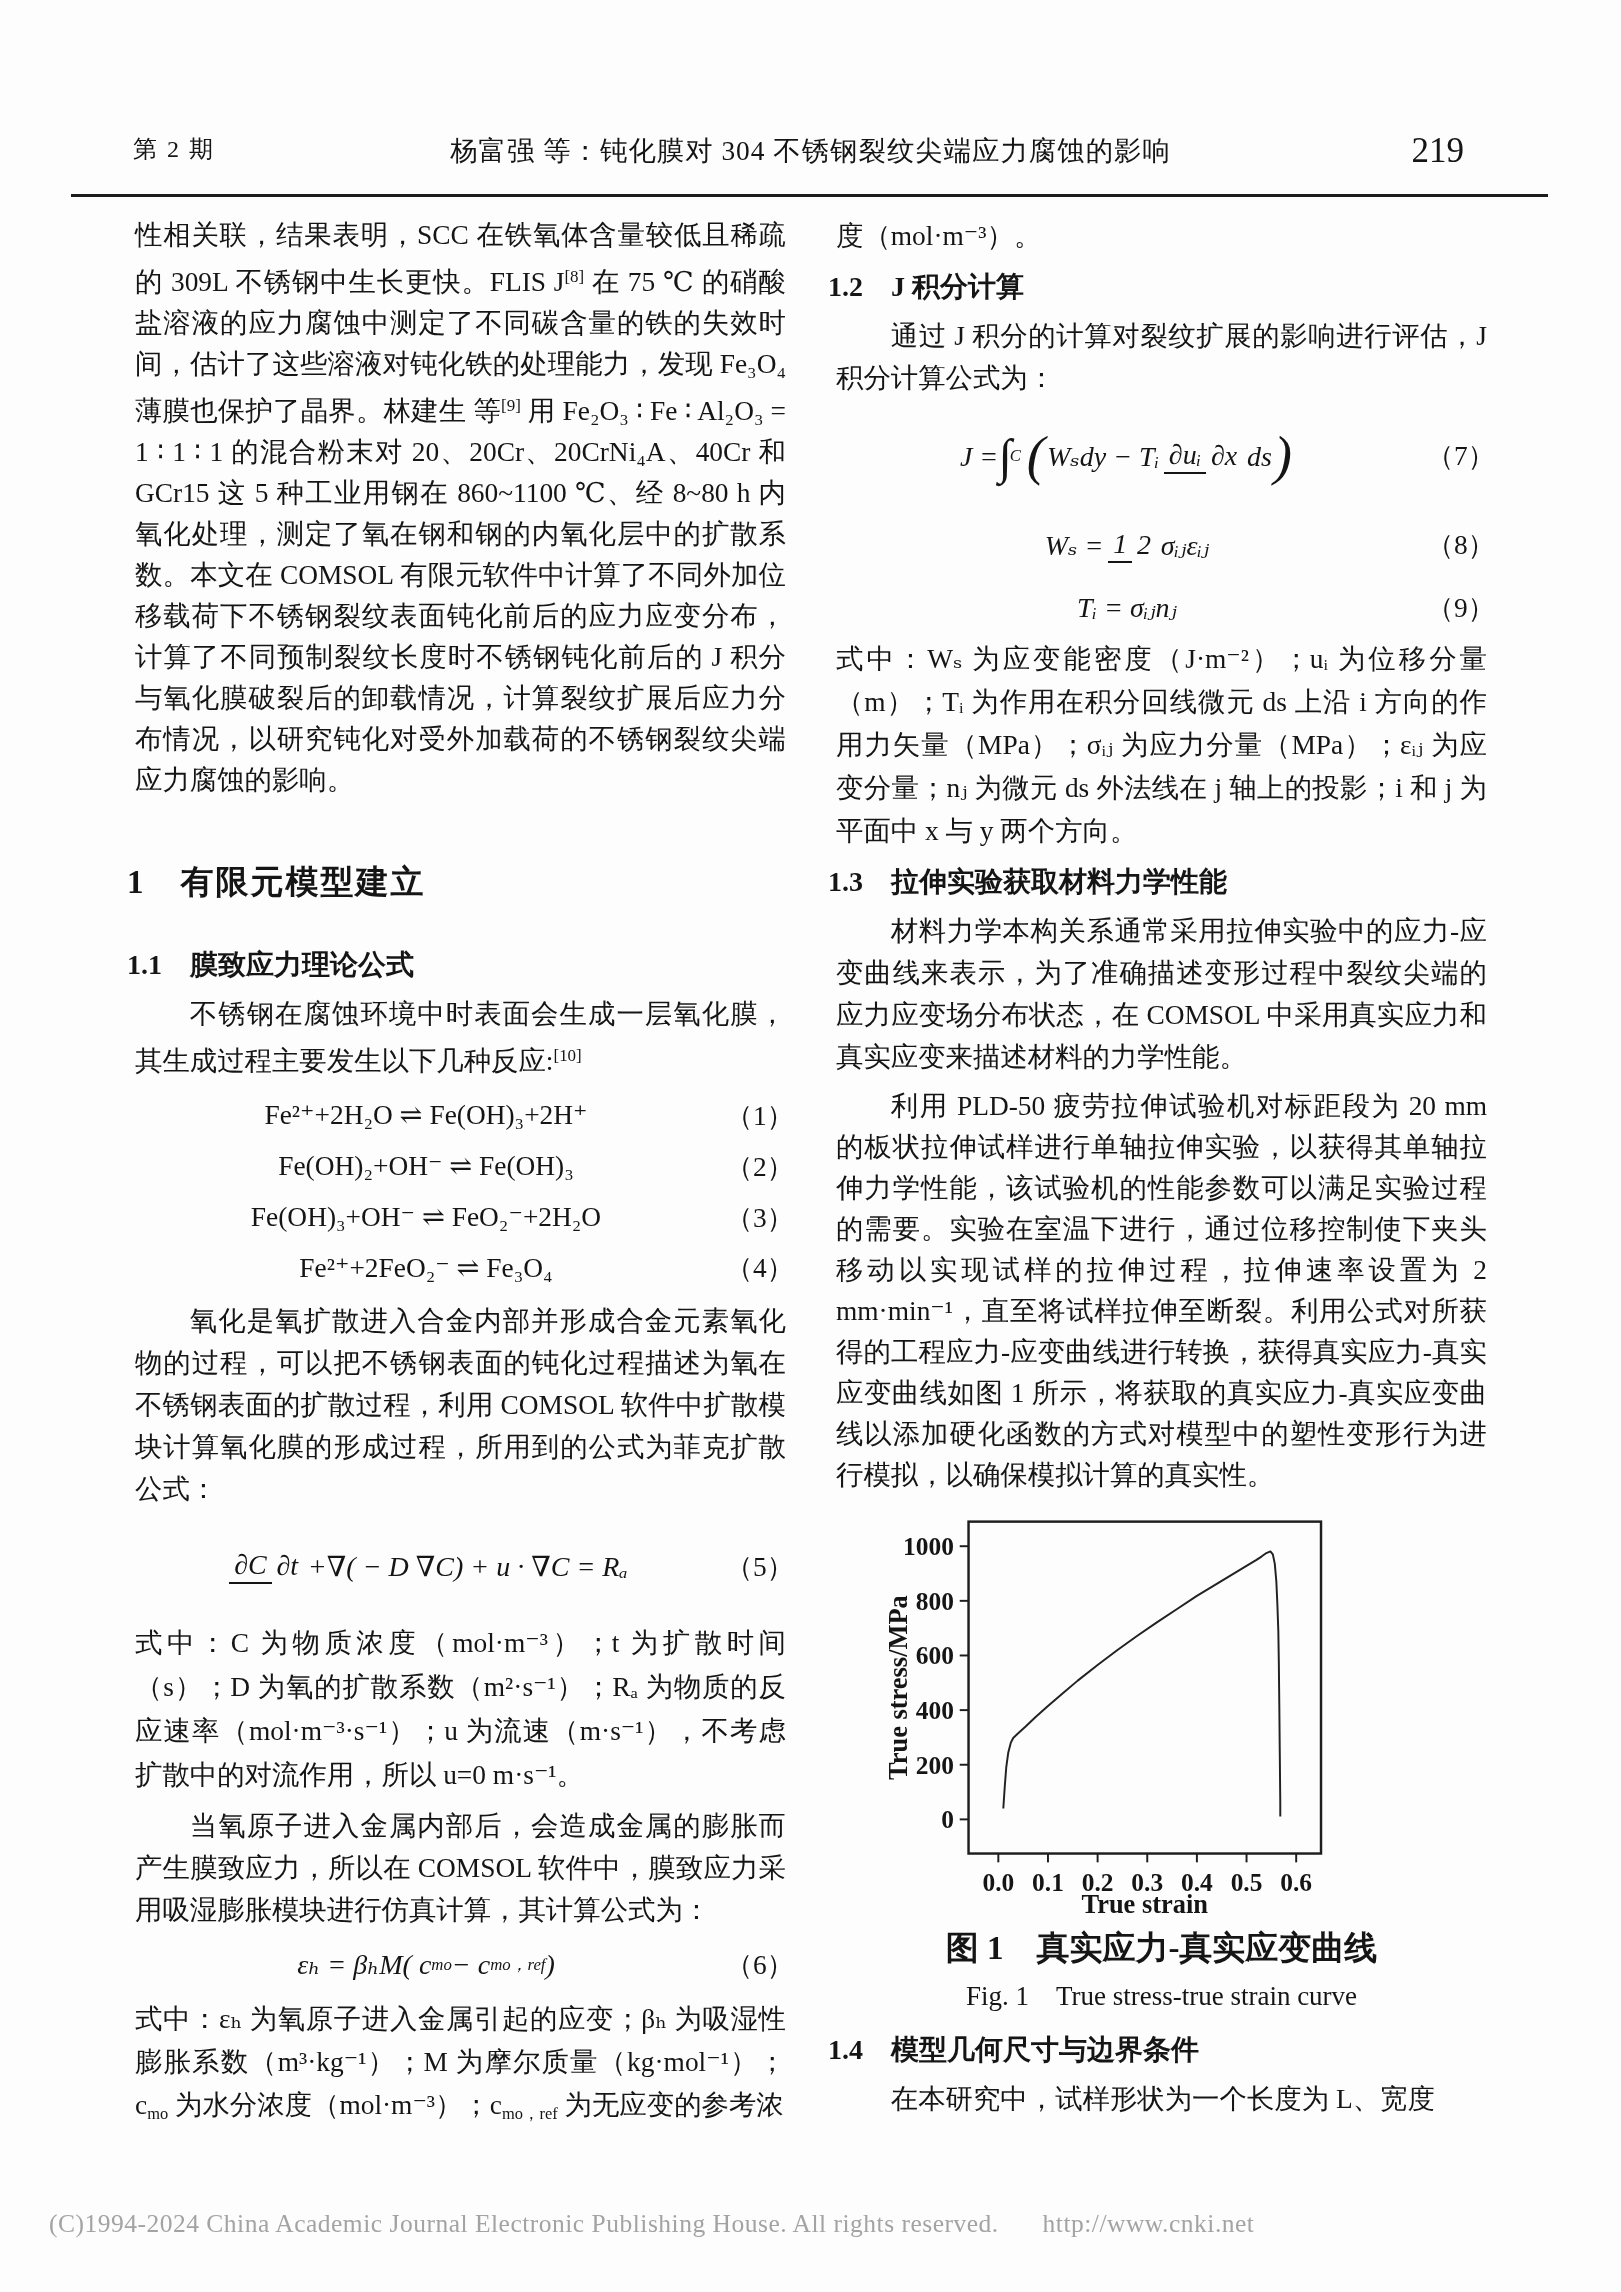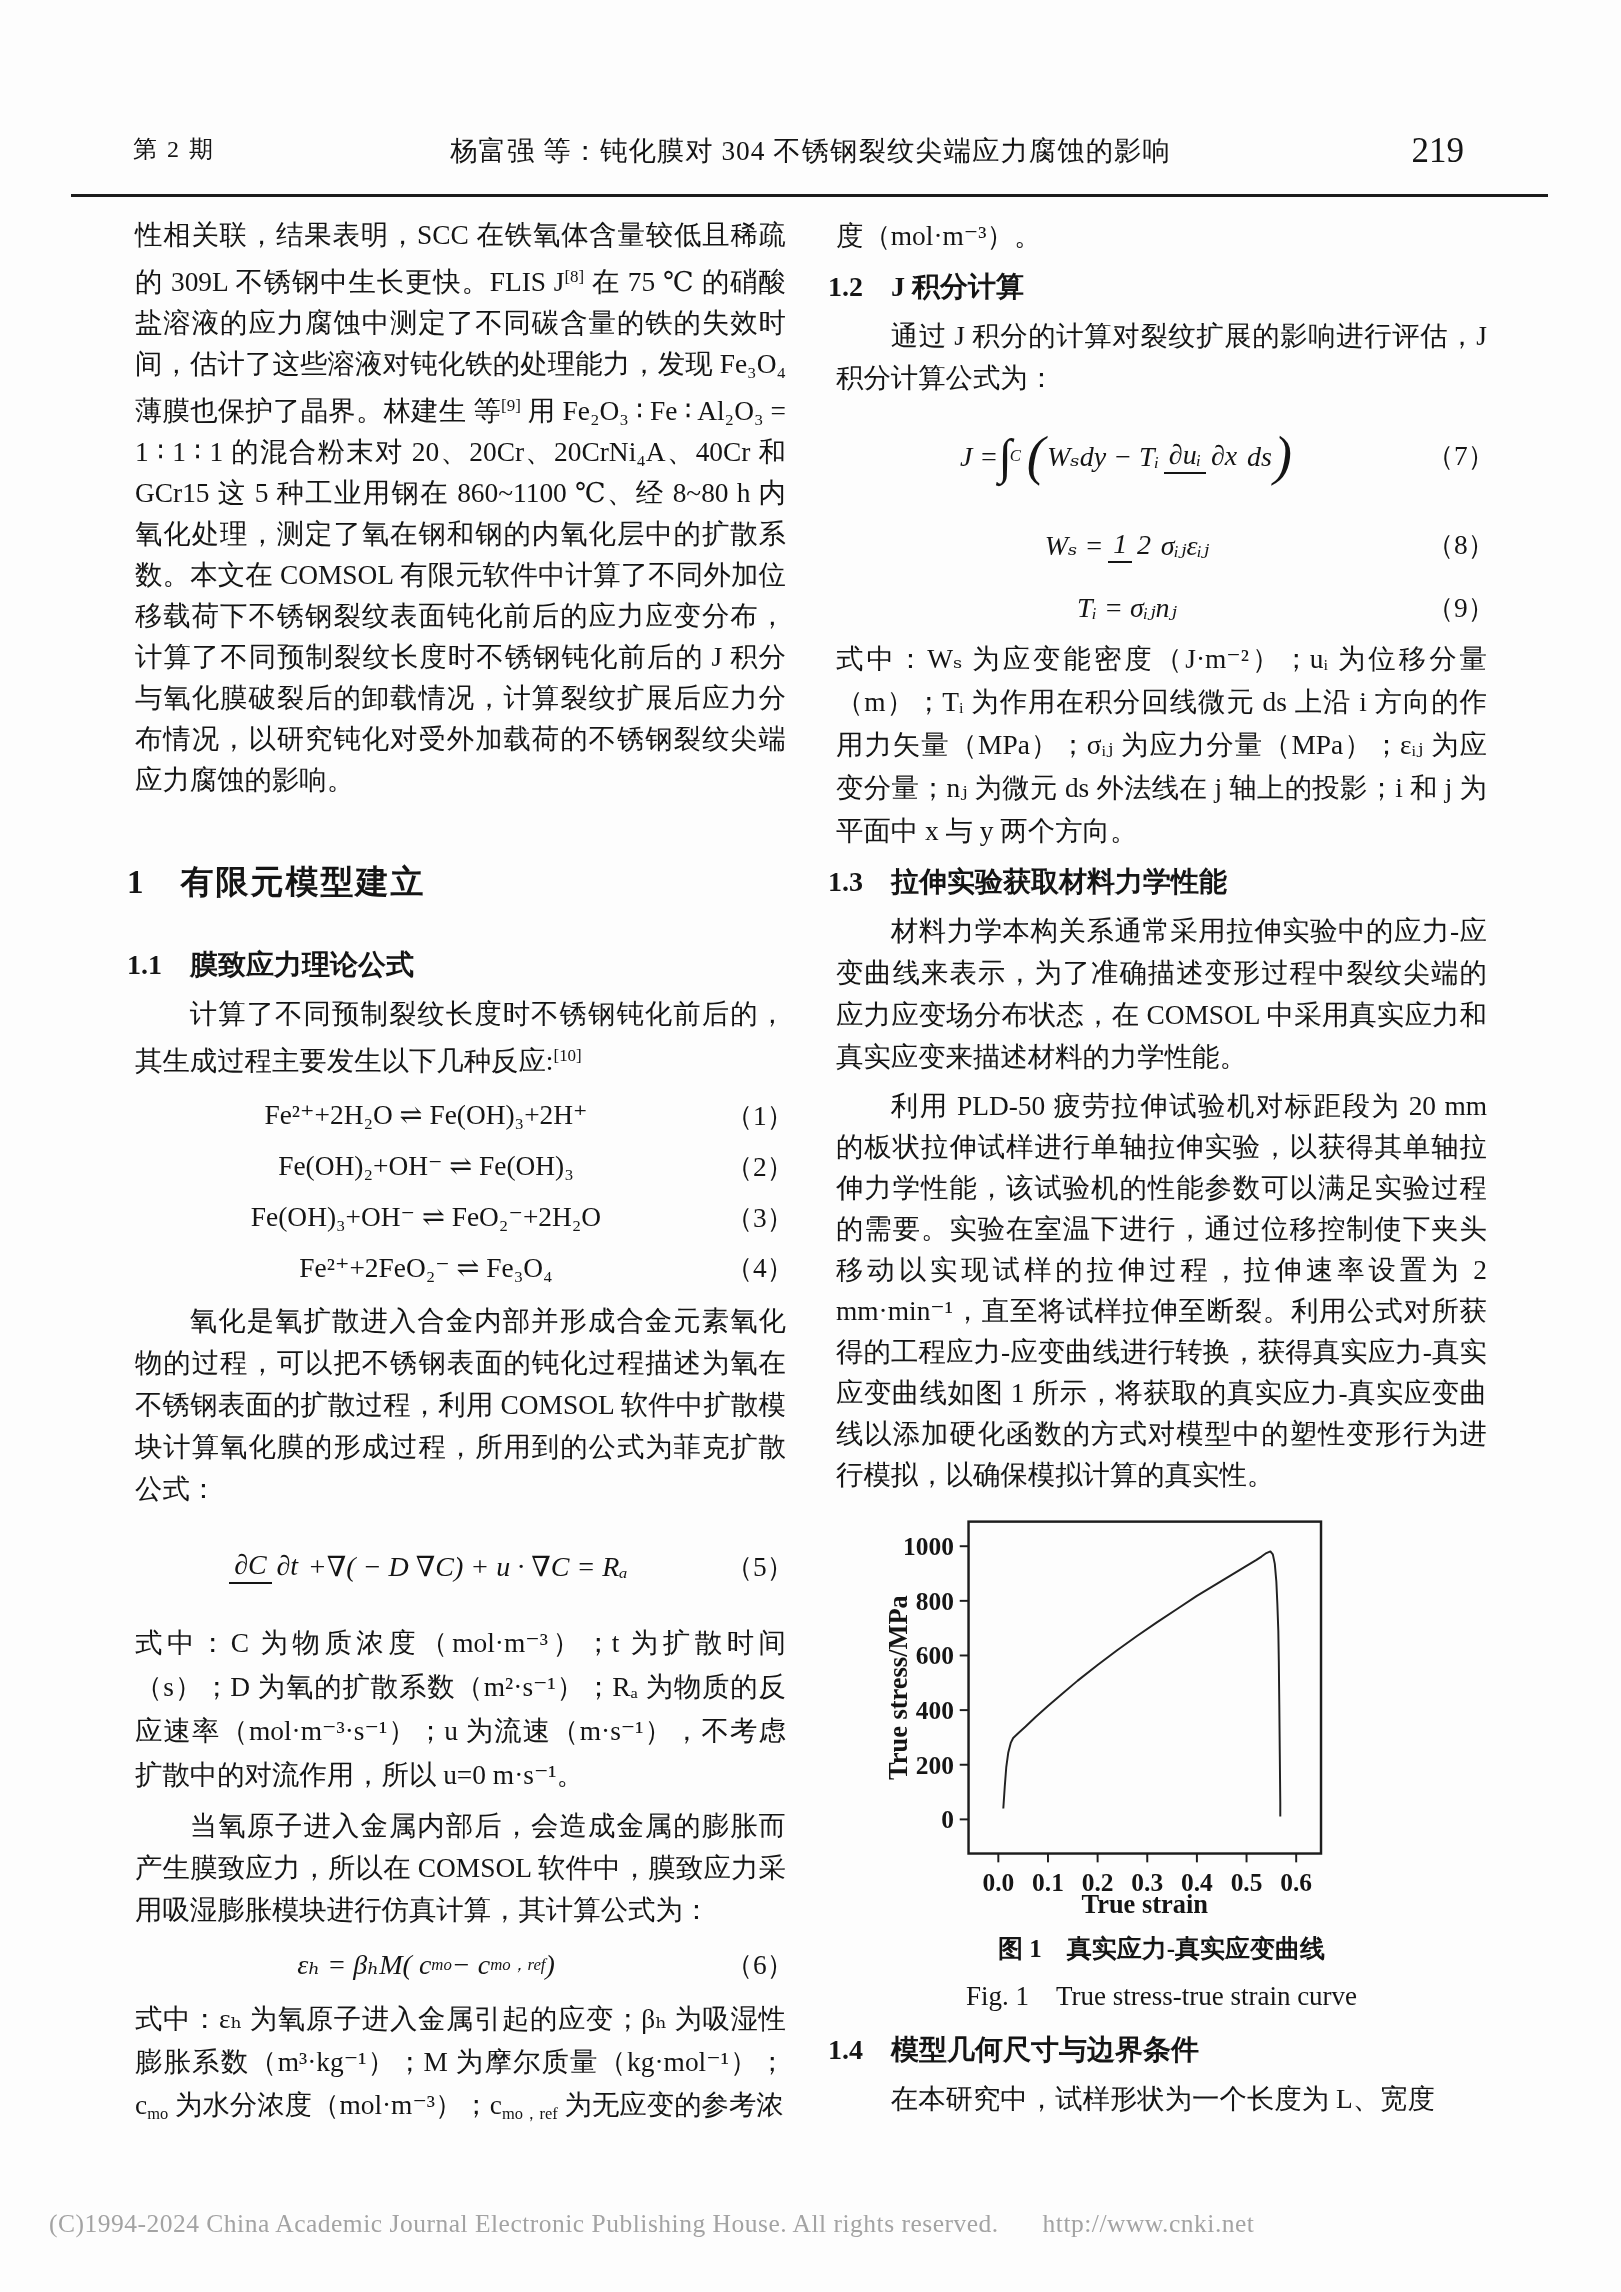--- a/index.html
+++ b/index.html
@@ -42,21 +42,21 @@
   .mt12{margin-top:11.8px !important;}.mt14{margin-top:13.7px !important;}.mt40{margin-top:39px !important;}
   .lh42{line-height:41px;} .lh44{line-height:43px;} .lh45{line-height:44px;}
   .eq5{height:90px;margin-top:11.8px;}
   .eq6{height:51px;margin-top:7.8px;}
   .eq7{height:98px;margin-top:5.9px;}
   .eq8{height:80px;}
   .eq9{height:45px;}
   
   .figure{margin-top:2px;text-indent:0;}
   .figure svg{display:block;margin-left:49px;}
-  .fig-cap-cn{text-align:center;font-weight:bold;font-size:25px;line-height:39px;text-indent:0 !important;margin-top:3.9px !important;}
+  .fig-cap-cn{text-align:center;font-weight:bold;font-size:33px;line-height:39px;text-indent:0 !important;margin-top:3.9px !important;}
   .fig-cap-en{text-align:center;font-size:27px;line-height:41px;text-indent:0 !important;}
   .tick{font-family:"Liberation Serif","DejaVu Serif",serif;font-size:26px;font-weight:bold;fill:#151515;}
   .axis-label{font-family:"Liberation Serif","DejaVu Serif",serif;font-size:27px;font-weight:bold;fill:#151515;}
   
   .footer{position:absolute;left:49px;top:2209px;width:1529px;font-size:25.5px;color:#a3a3a3;letter-spacing:0.5px;}
   .footer .url{margin-left:37px;margin-top:40px;}
 </style>
 </head>
 <body>
 
@@ -68,21 +68,21 @@
   <div class="hdr-rule"></div>
 
   <div class="col col-left">
 
     <p class="noindent p1"><span>性相关联，结果表明，SCC 在铁氧体含量较低且稀疏的 309L 不锈钢中生长更快。FLIS J</span><span class="sup">[8]</span><span> 在 75 ℃ 的硝酸盐溶液的应力腐蚀中测定了不同碳含量的铁的失效时间，估计了这些溶液对钝化铁的处理能力，发现 Fe₃O₄ 薄膜也保护了晶界。林建生 等</span><span class="sup">[9]</span><span> 用 Fe₂O₃ ∶ Fe ∶ Al₂O₃ = 1 ∶ 1 ∶ 1 的混合粉末对 20、20Cr、20CrNi₄A、40Cr 和 GCr15 这 5 种工业用钢在 860~1100 ℃、经 8~80 h 内氧化处理，测定了氧在钢和钢的内氧化层中的扩散系数。本文在 COMSOL 有限元软件中计算了不同外加位移载荷下不锈钢裂纹表面钝化前后的应力应变分布，计算了不同预制裂纹长度时不锈钢钝化前后的 J 积分与氧化膜破裂后的卸载情况，计算裂纹扩展后应力分布情况，以研究钝化对受外加载荷的不锈钢裂纹尖端应力腐蚀的影响。</span></p>
 
     <h2 class="h-sec">1　有限元模型建立</h2>
 
     <h3 class="h-sub mt40">1.1　膜致应力理论公式</h3>
 
-    <p class="mt8"><span>计算了不同预制裂纹长度时不锈钢钝化前后的，其生成过程主要发生以下几种反应:</span><span class="sup">[10]</span></p>
+    <p class="mt8"><span>不锈钢在腐蚀环境中时表面会生成一层氧化膜，其生成过程主要发生以下几种反应:</span><span class="sup">[10]</span></p>
 
     <div class="equation eq-chem mt10">
       <span>Fe²⁺+2H₂O ⇌ Fe(OH)₃+2H⁺</span>
       <span class="eqno">（1）</span>
     </div>
     <div class="equation eq-chem">
       <span>Fe(OH)₂+OH⁻ ⇌ Fe(OH)₃</span>
       <span class="eqno">（2）</span>
     </div>
     <div class="equation eq-chem">

